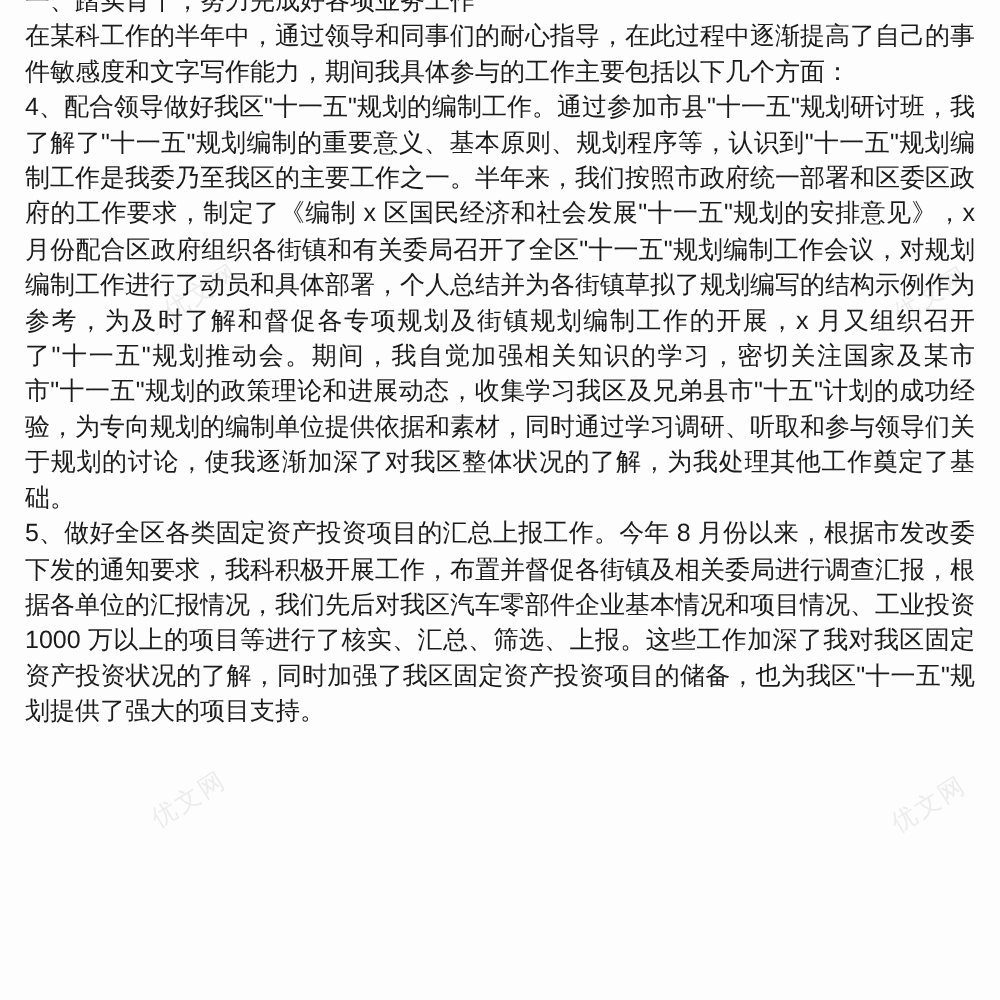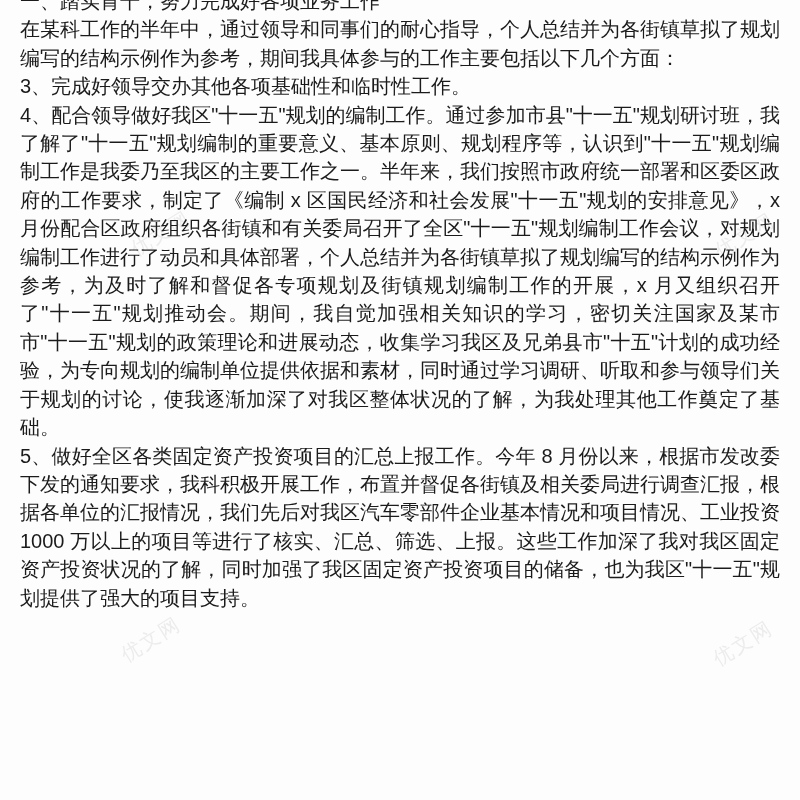--- a/index.html
+++ b/index.html
@@ -65,19 +65,18 @@
 
   <div class="watermark-layer">
     <span class="watermark wm-1">优文网</span>
     <span class="watermark wm-2">优文网</span>
     <span class="watermark wm-3">优文网</span>
     <span class="watermark wm-4">优文网</span>
   </div>
 
   <div class="content">
     <h2>一、踏实肯干，努力完成好各项业务工作</h2>
-    <p>在某科工作的半年中，通过领导和同事们的耐心指导，个人总结并为各街镇草拟了规划编写的结构示例作为参考，期间我具体参与的工作主要包括以下几个方面：</p>
-    <p>3、完成好领导交办其他各项基础性和临时性工作。</p>
+    <p>在某科工作的半年中，通过领导和同事们的耐心指导，在此过程中逐渐提高了自己的事件敏感度和文字写作能力，期间我具体参与的工作主要包括以下几个方面：</p>
     <p>4、配合领导做好我区"十一五"规划的编制工作。通过参加市县"十一五"规划研讨班，我了解了"十一五"规划编制的重要意义、基本原则、规划程序等，认识到"十一五"规划编制工作是我委乃至我区的主要工作之一。半年来，我们按照市政府统一部署和区委区政府的工作要求，制定了《编制 x 区国民经济和社会发展"十一五"规划的安排意见》，x 月份配合区政府组织各街镇和有关委局召开了全区"十一五"规划编制工作会议，对规划编制工作进行了动员和具体部署，个人总结并为各街镇草拟了规划编写的结构示例作为参考，为及时了解和督促各专项规划及街镇规划编制工作的开展，x 月又组织召开了"十一五"规划推动会。期间，我自觉加强相关知识的学习，密切关注国家及某市市"十一五"规划的政策理论和进展动态，收集学习我区及兄弟县市"十五"计划的成功经验，为专向规划的编制单位提供依据和素材，同时通过学习调研、听取和参与领导们关于规划的讨论，使我逐渐加深了对我区整体状况的了解，为我处理其他工作奠定了基础。</p>
     <p>5、做好全区各类固定资产投资项目的汇总上报工作。今年 8 月份以来，根据市发改委下发的通知要求，我科积极开展工作，布置并督促各街镇及相关委局进行调查汇报，根据各单位的汇报情况，我们先后对我区汽车零部件企业基本情况和项目情况、工业投资 1000 万以上的项目等进行了核实、汇总、筛选、上报。这些工作加深了我对我区固定资产投资状况的了解，同时加强了我区固定资产投资项目的储备，也为我区"十一五"规划提供了强大的项目支持。</p>
   </div>
 
 </div>
 
 </body></html>

